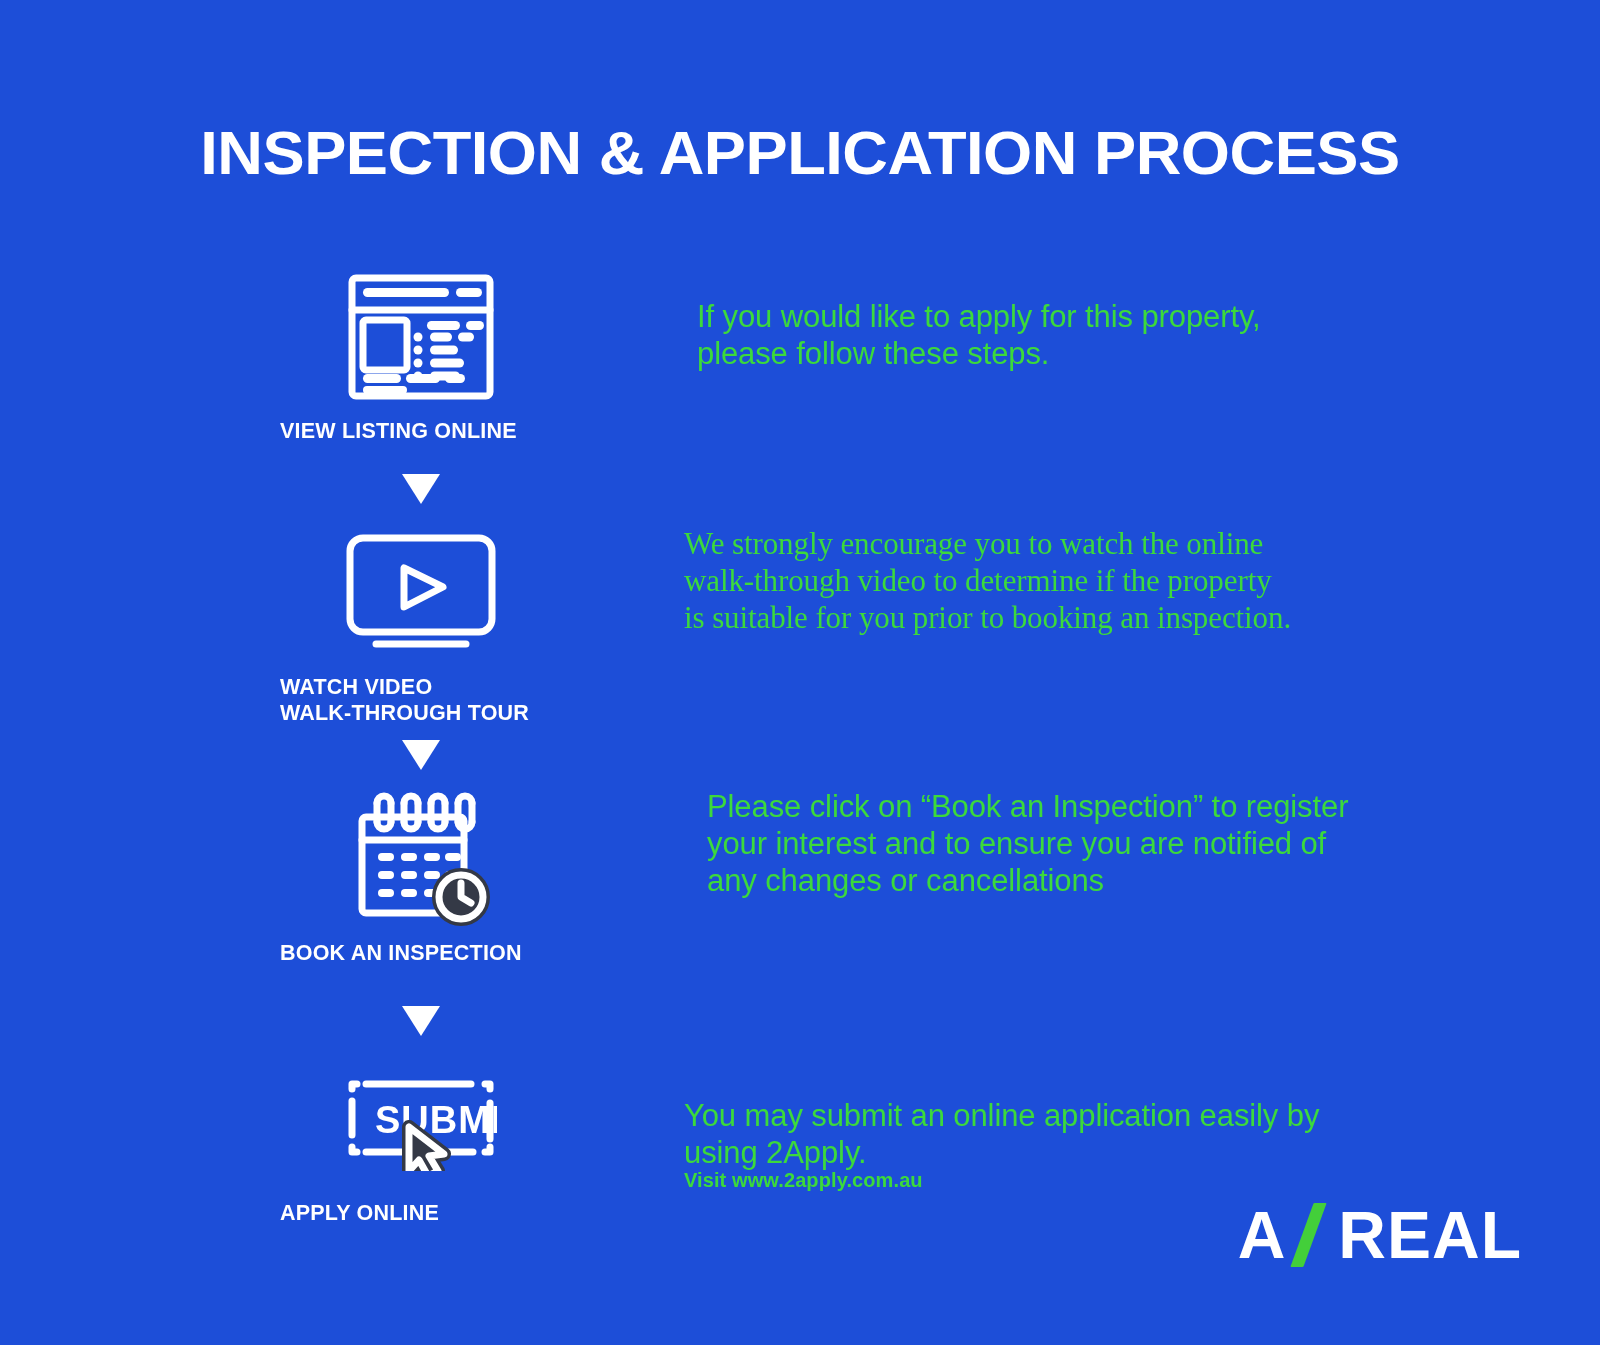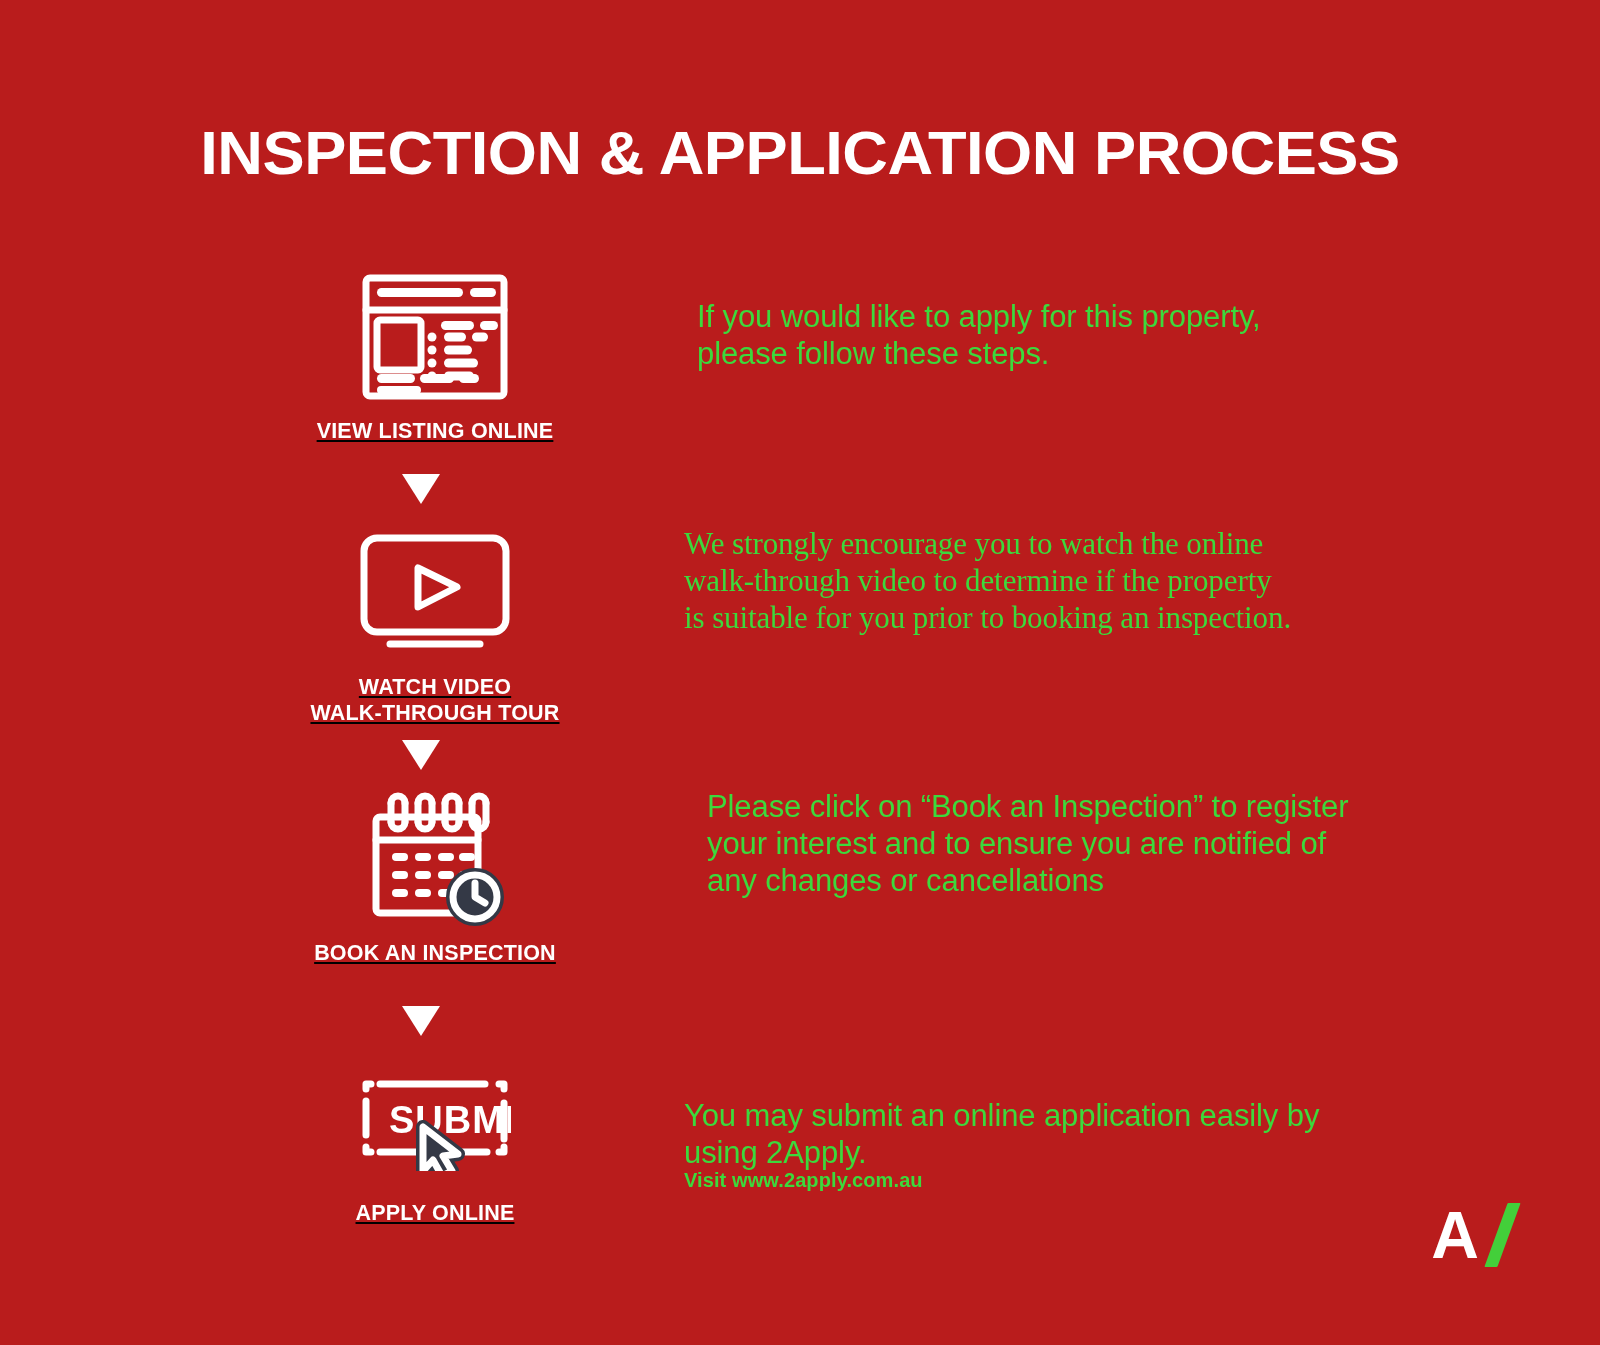--- a/index.html
+++ b/index.html
@@ -9,21 +9,21 @@
     background: #343946;
   }
   body {
     font-family: "Liberation Sans", sans-serif;
     -webkit-font-smoothing: antialiased;
   }
   .poster {
     position: relative;
     width: 1600px;
     height: 1345px;
-    background: #b91c1c;
+    background: #1d4ed8;
     overflow: hidden;
     box-sizing: border-box;
   }
 
   
   .title {
     position: absolute;
     left: 0;
     top: 122px;
     width: 1600px;
@@ -48,24 +48,23 @@
   .text-col {
     position: absolute;
     left: 684px;
     top: 262px;
     width: 740px;
   }
 
   
   .step {
     position: absolute;
-    left: 14px;
+    left: 0;
     width: 282px;
-    text-align: center;
-    text-decoration: underline;
+    text-align: left;
   }
   .step-icon {
     height: 150px;
     display: flex;
     align-items: center;
     justify-content: center;
   }
   .step-label {
     color: #ffffff;
     font-weight: bold;
@@ -299,15 +298,16 @@
 your interest and to ensure you are notified of
 any changes or cancellations</div>
     <div class="para" style="top:795px;margin-top:40px;">You may submit an online application easily by
 using 2Apply.</div>
     <div class="visit" style="top:907px;">Visit www.2apply.com.au</div>
   </div>
 
   <div class="logo">
     <span class="logo-a">A</span>
     <span class="logo-slash"></span>
+    <span class="logo-real">REAL</span>
   </div>
 
 </div>
 
 </body></html>

